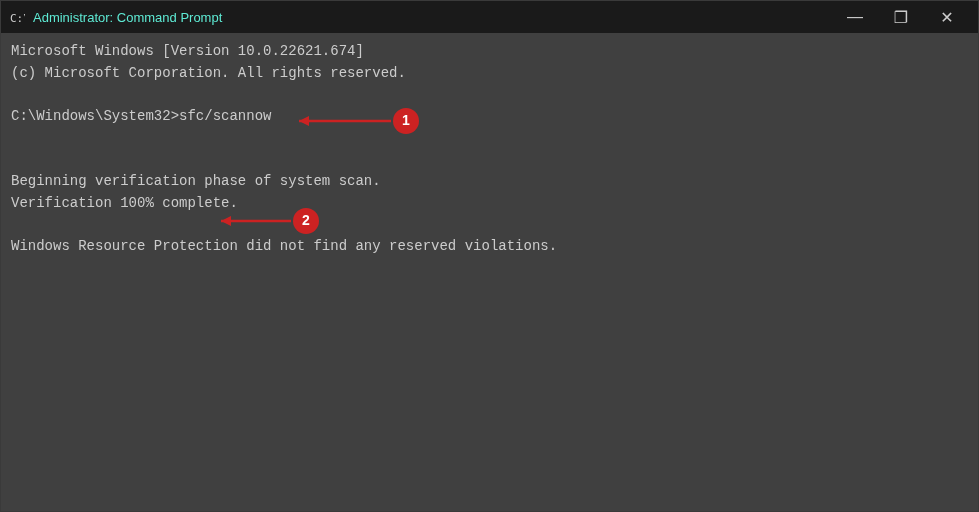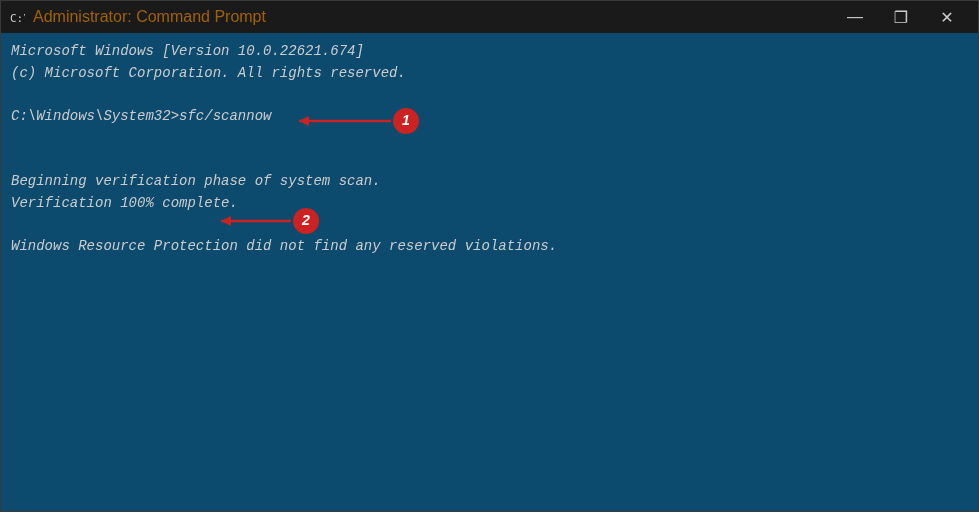--- a/index.html
+++ b/index.html
@@ -44,22 +44,22 @@
       justify-content: center;
     }
 
     .title-bar-icon svg {
       width: 16px;
       height: 16px;
     }
 
     .title-bar-text {
       flex: 1;
-      color: #a16207;
-      font-size: 16px;
+      color: #5eead4;
+      font-size: 13px;
       font-family: 'Segoe UI', sans-serif;
     }
 
     .title-bar-controls {
       display: flex;
       gap: 0;
     }
 
     .title-bar-btn {
       width: 46px;
@@ -70,28 +70,27 @@
       font-size: 16px;
       cursor: pointer;
       display: flex;
       align-items: center;
       justify-content: center;
       font-family: 'Segoe UI', sans-serif;
     }
 
     .terminal-body {
       flex: 1;
-      background: #0c4a6e;
+      background: #404040;
       padding: 8px 10px;
       color: #cccccc;
       font-size: 14px;
       line-height: 1.4;
       overflow: hidden;
       position: relative;
-      font-style: italic;
     }
 
     .line {
       white-space: pre;
       margin-bottom: 0;
       line-height: 1.55;
     }
 
     .line-blank {
       height: 1.55em;

